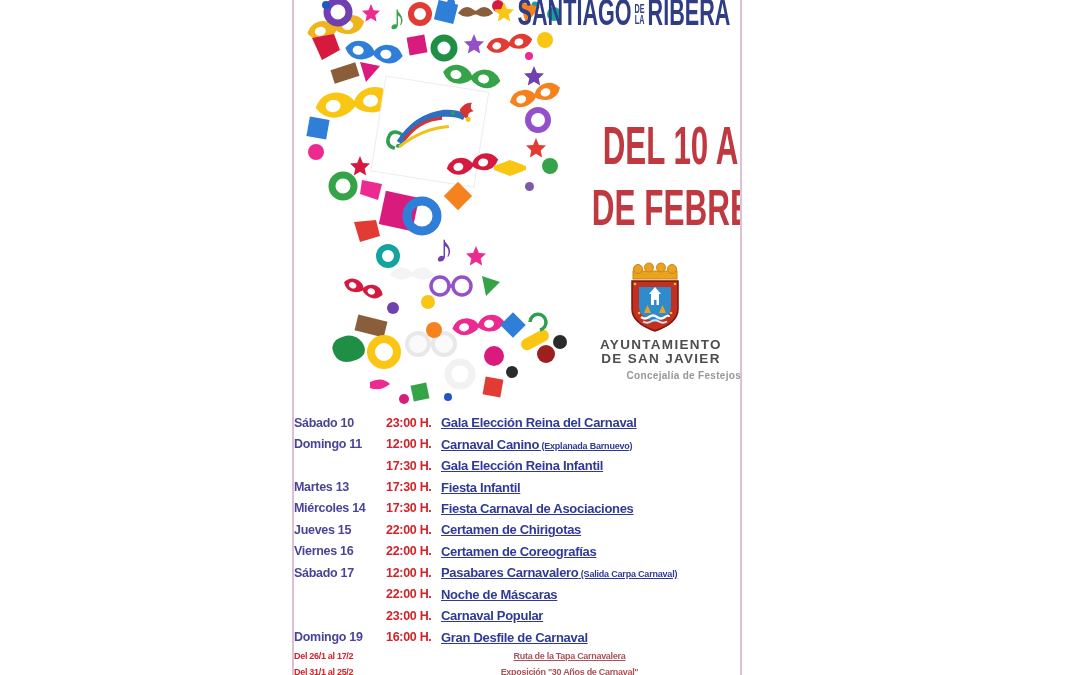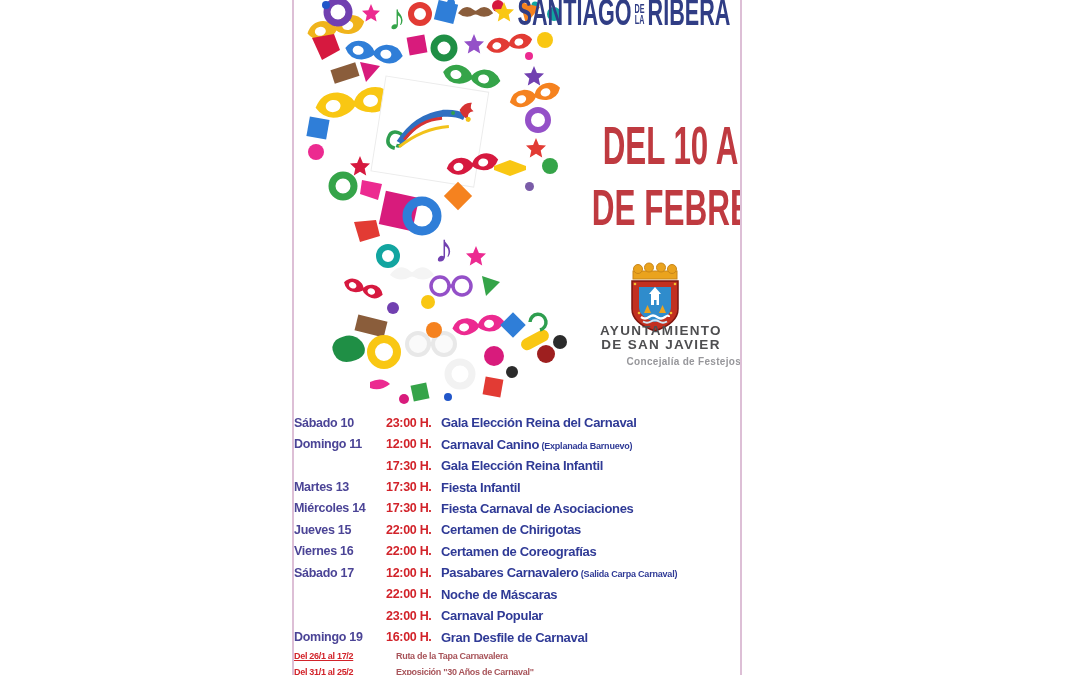--- a/index.html
+++ b/index.html
@@ -37,35 +37,35 @@
     transform:scale(0.58,1.0);transform-origin:center top;
   }
   .dates-l2{
     display:inline-block;font-size:50px;line-height:1;white-space:nowrap;
     transform:scale(0.63,1.0);transform-origin:center top;margin-top:11px;
   }
   .dot-accent{position:absolute;border-radius:50%;}
   
   .crest{position:absolute;top:261px;left:333px;width:56px;height:78px;}
   .org{
-    position:absolute;top:324px;left:287px;width:160px;text-align:center;
+    position:absolute;top:338px;left:287px;width:160px;text-align:center;
     color:var(--c-org);font-weight:bold;
   }
   .org-l1,.org-l2{font-size:13.5px;letter-spacing:1.3px;line-height:1.05;}
   .org-l3{font-size:10px;font-weight:bold;color:var(--c-org-sub);margin-top:4px;letter-spacing:0.3px;text-align:right;}
   
   .schedule{position:absolute;top:412px;left:0;width:449px;}
   .s-row{display:flex;align-items:center;height:21.45px;font-weight:bold;letter-spacing:-0.3px;white-space:nowrap;}
   .s-day{width:84px;text-align:left;font-size:12.5px;color:var(--c-day);}
   .s-time{width:55px;margin-left:8px;font-size:12.5px;color:var(--c-time);}
-  .s-event{flex:1;font-size:13px;color:var(--c-event);}
+  .s-event{flex:1;font-size:13px;color:var(--c-event);text-decoration:underline;}
   .s-note{font-size:9px;letter-spacing:-0.2px;}
   .s-row.small{height:13px;margin-top:2px;}
-  .s-row.small .s-day{font-size:9px;color:var(--c-time);text-decoration:underline;}
-  .s-row.small .s-event{font-size:9px;color:#a8545a;margin-left:18px;}
+  .s-row.small .s-day{font-size:9px;color:var(--c-time);}
+  .s-row.small .s-event{font-size:9px;color:#a8545a;margin-left:18px;text-align:center;}
   .s-row.small.last{margin-top:3px;}
   
   .collage{position:absolute;left:4px;top:0;width:280px;height:414px;}
 </style>
 </head>
 <body>
 
 <div class="poster">
 
   <svg class="collage" viewBox="0 0 280 414" aria-hidden="true">

